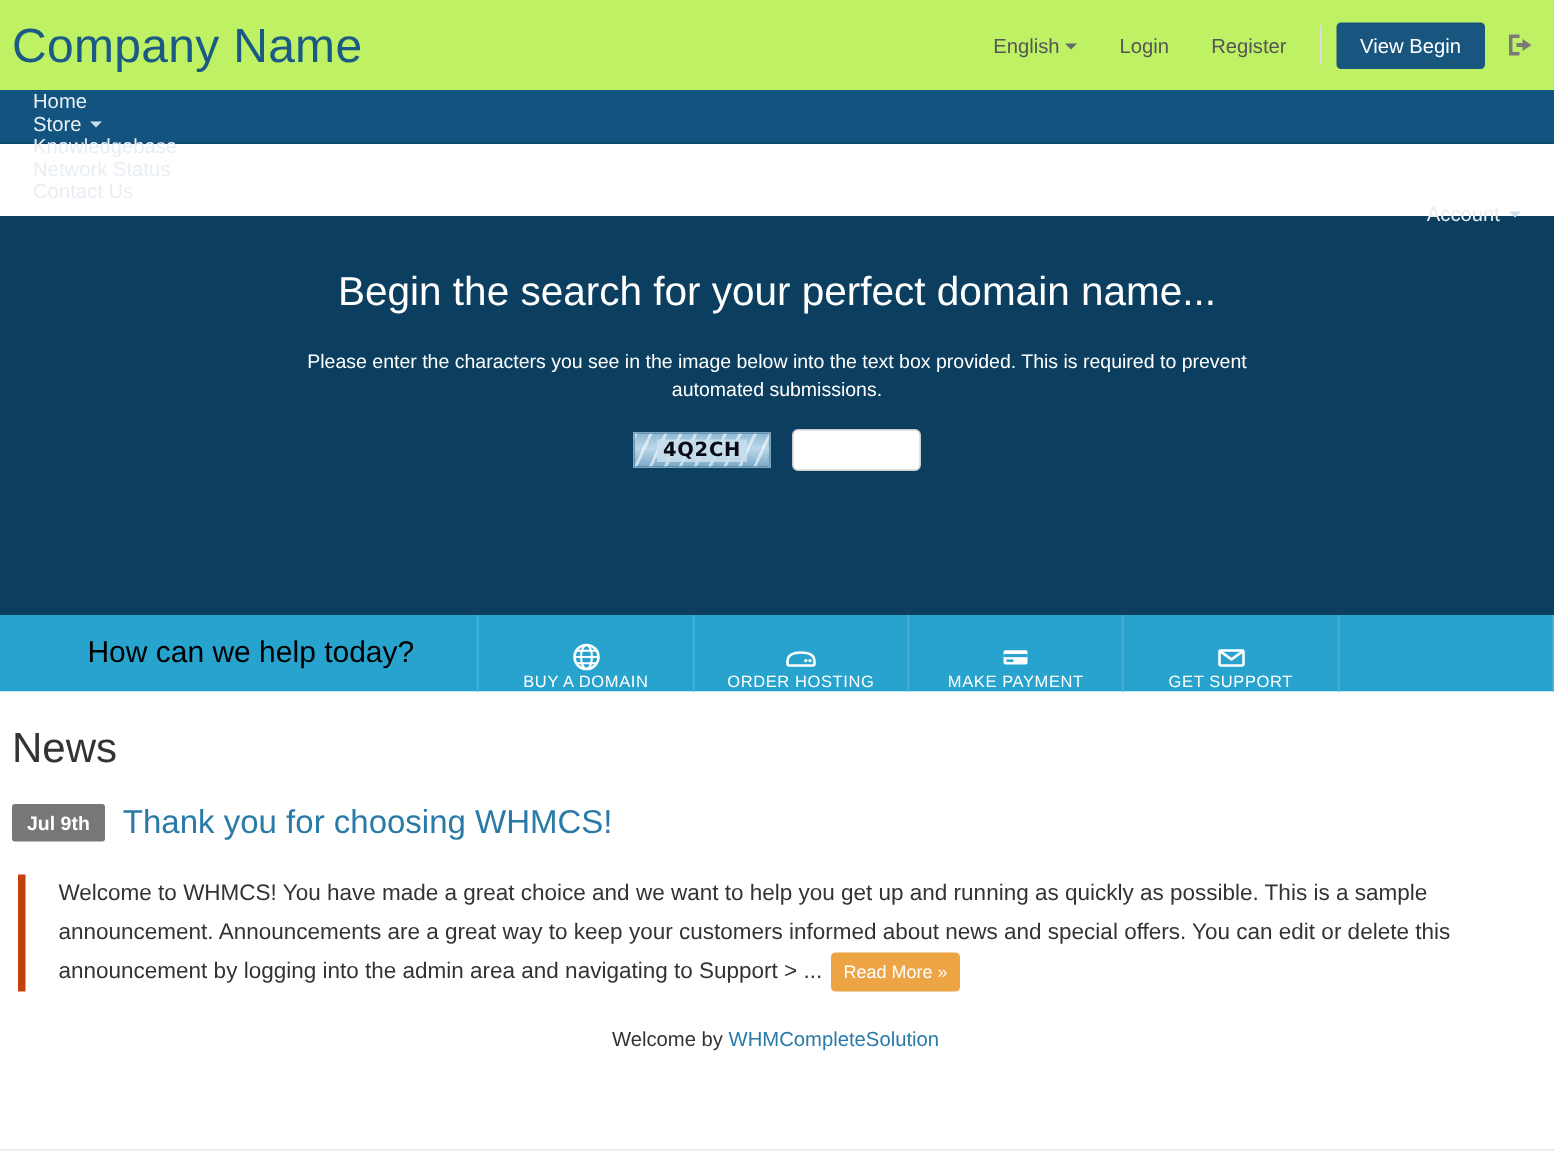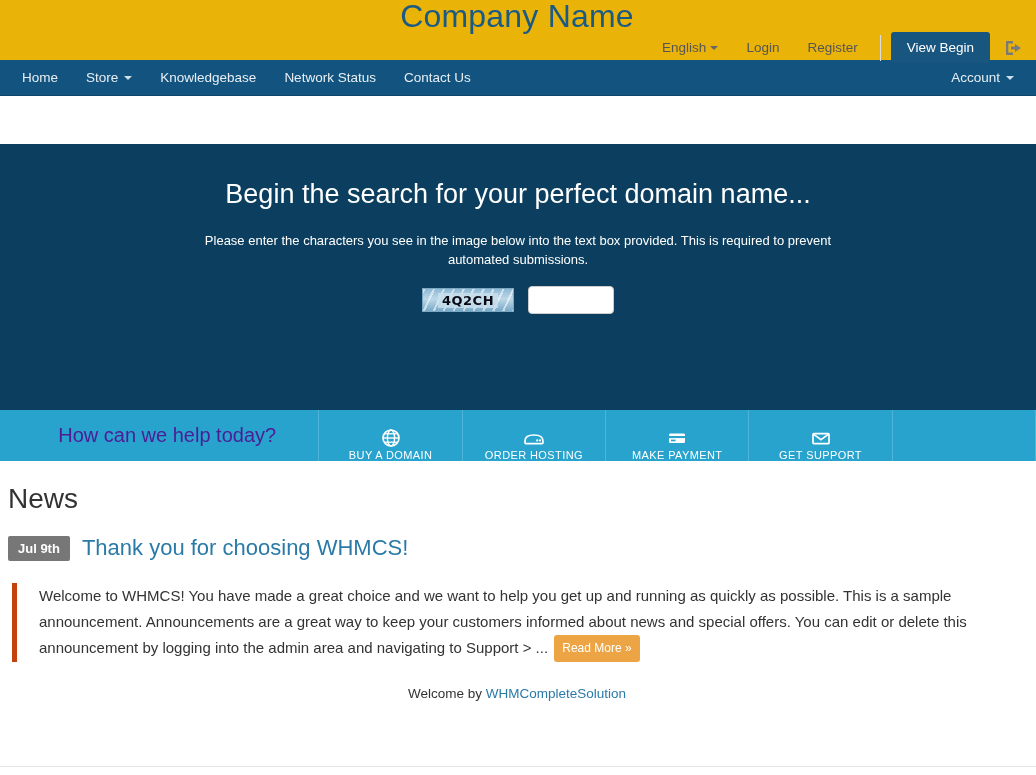--- a/index.html
+++ b/index.html
@@ -9,26 +9,25 @@
     width: 1036px;
     height: 775px;
     background: #ffffff;
     font-family: "Liberation Sans", sans-serif;
     overflow: hidden;
   }
 
   
   .top-header {
     height: 60px;
-    background: #eab308;
+    background: #bef264;
     display: flex;
     align-items: center;
     padding: 0 10px 0 8px;
     position: relative;
-    flex-direction: column;
   }
   .brand {
     font-size: 32px;
     font-weight: 400;
     color: #1b5a84;
     letter-spacing: 0.2px;
     line-height: 1;
     white-space: nowrap;
   }
   .top-right {
@@ -80,20 +79,21 @@
   }
 
   
   .navbar {
     height: 36px;
     background: #12547f;
     display: flex;
     align-items: stretch;
     padding: 0 8px;
     border-bottom: 1px solid #0d466b;
+    flex-direction: column;
   }
   .nav-item {
     display: flex;
     align-items: center;
     color: #e8eef3;
     font-size: 13.5px;
     padding: 0 14px;
     text-decoration: none;
     cursor: pointer;
     white-space: nowrap;
@@ -216,21 +216,21 @@
     height: 51px;
     background: #27a3ce;
     display: flex;
     align-items: stretch;
   }
   .action-tagline {
     width: 357px;
     display: flex;
     align-items: center;
     justify-content: center;
-    color: #4c1d95;
+    color: #000000;
     font-size: 20px;
     font-weight: 400;
     border-right: 1px solid #4fb5d8;
     padding-left: 16px;
   }
   .action-item {
     width: 161px;
     border-right: 1px solid #4fb5d8;
     display: flex;
     flex-direction: column;

